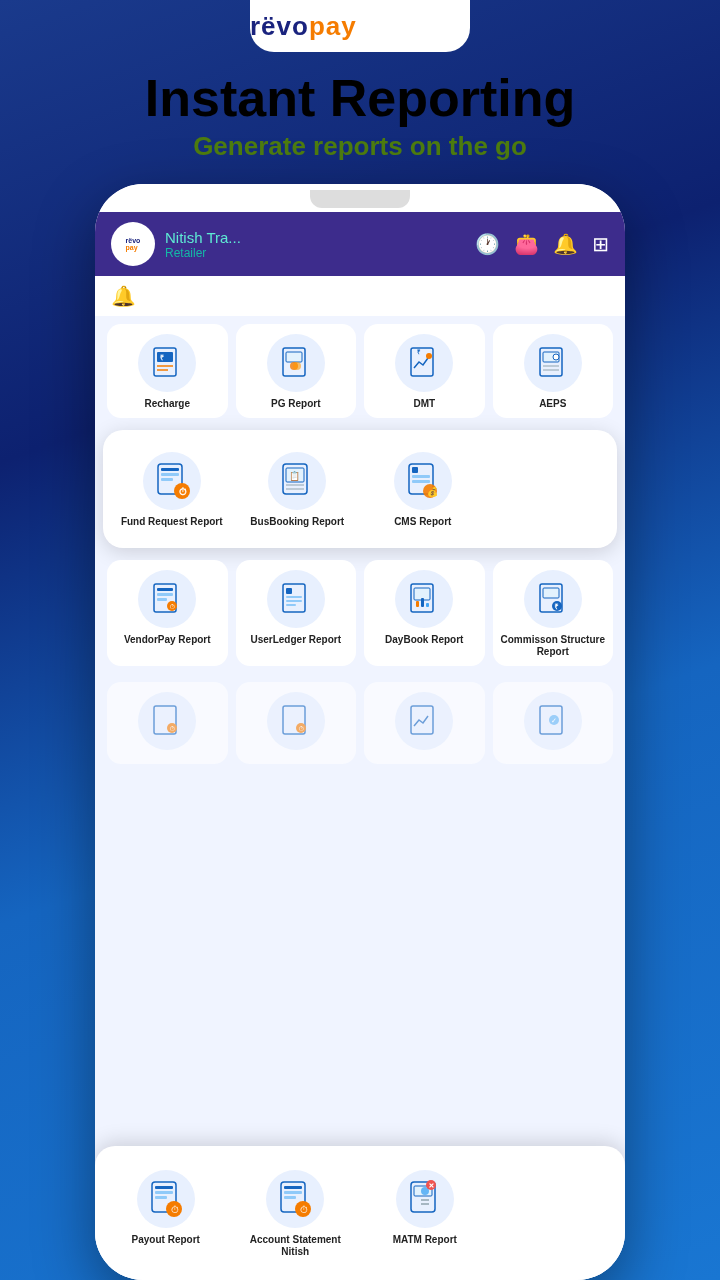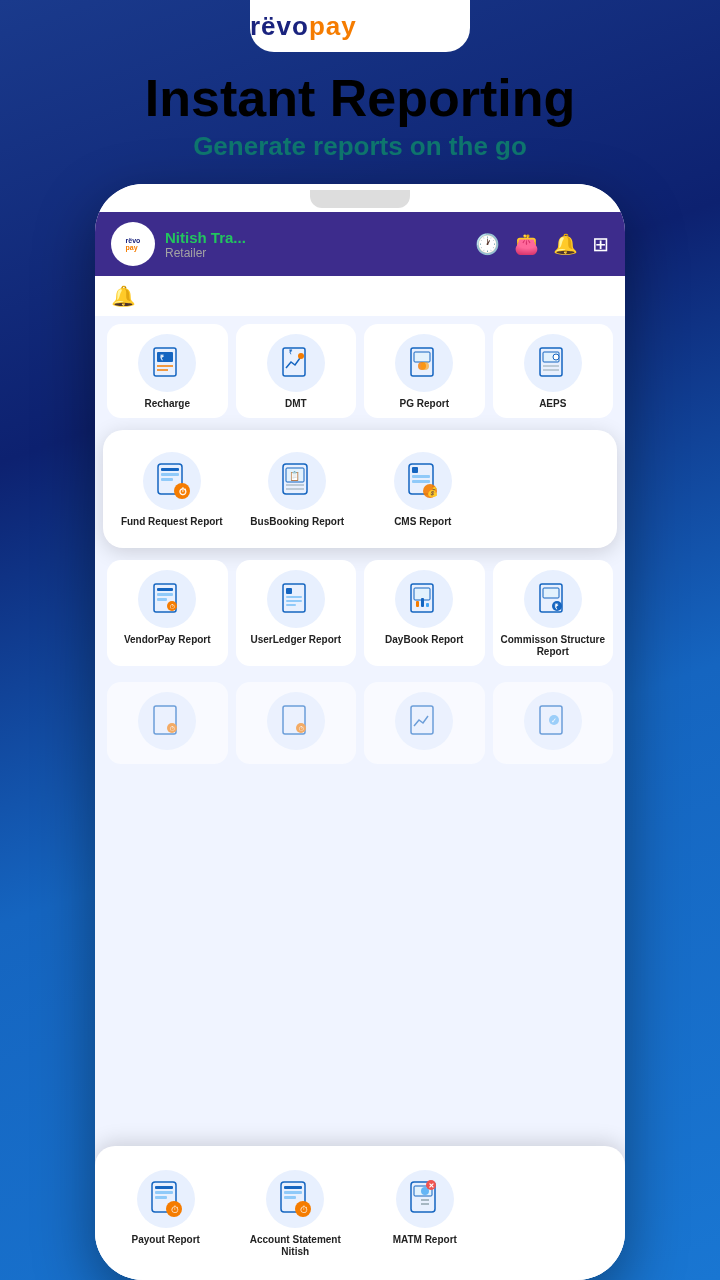--- a/index.html
+++ b/index.html
@@ -40,21 +40,21 @@
     }
     .hero-title {
       font-size: 52px;
       font-weight: 900;
       color: #000000;
       line-height: 1.1;
     }
     .hero-subtitle {
       font-size: 26px;
       font-weight: 700;
-      color: #0f766e;
+      color: #4d7c0f;
       margin-top: 4px;
     }
 
     
     .phone-mockup {
       width: 530px;
       background: white;
       border-radius: 48px;
       overflow: hidden;
       box-shadow: 0 20px 60px rgba(0,0,0,0.4);
@@ -97,26 +97,26 @@
       justify-content: center;
       font-size: 8px;
       font-weight: 700;
       color: #1a237e;
       flex-shrink: 0;
     }
     .app-user-info {
       flex: 1;
     }
     .app-user-name {
-      color: #22c55e;
+      color: #5eead4;
       font-size: 15px;
-      font-weight: 700;
+      font-weight: 400;
     }
     .app-user-role {
-      color: #a3a3a3;
+      color: #14b8a6;
       font-size: 12px;
     }
     .header-icons {
       display: flex;
       gap: 14px;
       align-items: center;
     }
     .header-icon {
       color: white;
       font-size: 20px;
@@ -264,38 +264,38 @@
               <text x="12" y="16" font-size="7" fill="white" font-weight="bold">₹</text>
             </svg>
           </div>
           <span class="menu-label">Recharge</span>
         </div>
 
         <div class="menu-item">
           <div class="menu-icon-circle">
             <svg width="38" height="38" viewBox="0 0 38 38">
               <rect x="6" y="4" width="22" height="28" rx="2" fill="#e8f0fe" stroke="#1565c0" stroke-width="1.5"></rect>
+              <rect x="9" y="8" width="16" height="10" rx="1" fill="#e3f2fd" stroke="#1565c0" stroke-width="1"></rect>
+              <circle cx="17" cy="22" r="4" fill="#f57c00" opacity="0.8"></circle>
+              <circle cx="20" cy="22" r="4" fill="#ff9800" opacity="0.6"></circle>
+            </svg>
+          </div>
+          <span class="menu-label">PG Report</span>
+        </div>
+
+        <div class="menu-item">
+          <div class="menu-icon-circle">
+            <svg width="38" height="38" viewBox="0 0 38 38">
+              <rect x="6" y="4" width="22" height="28" rx="2" fill="#e8f0fe" stroke="#1565c0" stroke-width="1.5"></rect>
               <polyline points="9,24 14,18 18,21 23,14" fill="none" stroke="#1565c0" stroke-width="1.5"></polyline>
               <circle cx="24" cy="12" r="3" fill="#f57c00"></circle>
               <text x="12" y="10" font-size="6" fill="#1565c0" font-weight="bold">₹</text>
             </svg>
           </div>
           <span class="menu-label">DMT</span>
-        </div>
-
-        <div class="menu-item">
-          <div class="menu-icon-circle">
-            <svg width="38" height="38" viewBox="0 0 38 38">
-              <rect x="6" y="4" width="22" height="28" rx="2" fill="#e8f0fe" stroke="#1565c0" stroke-width="1.5"></rect>
-              <rect x="9" y="8" width="16" height="10" rx="1" fill="#e3f2fd" stroke="#1565c0" stroke-width="1"></rect>
-              <circle cx="17" cy="22" r="4" fill="#f57c00" opacity="0.8"></circle>
-              <circle cx="20" cy="22" r="4" fill="#ff9800" opacity="0.6"></circle>
-            </svg>
-          </div>
-          <span class="menu-label">PG Report</span>
         </div>
 
         <div class="menu-item">
           <div class="menu-icon-circle">
             <svg width="38" height="38" viewBox="0 0 38 38">
               <rect x="6" y="4" width="22" height="28" rx="2" fill="#e8f0fe" stroke="#1565c0" stroke-width="1.5"></rect>
               <rect x="9" y="8" width="16" height="10" rx="1" fill="#e3f2fd" stroke="#1565c0" stroke-width="1"></rect>
               <line x1="9" y1="22" x2="25" y2="22" stroke="#90a4ae" stroke-width="1"></line>
               <line x1="9" y1="26" x2="25" y2="26" stroke="#90a4ae" stroke-width="1"></line>
               <circle cx="22" cy="13" r="3" fill="white" stroke="#1565c0" stroke-width="1"></circle>

